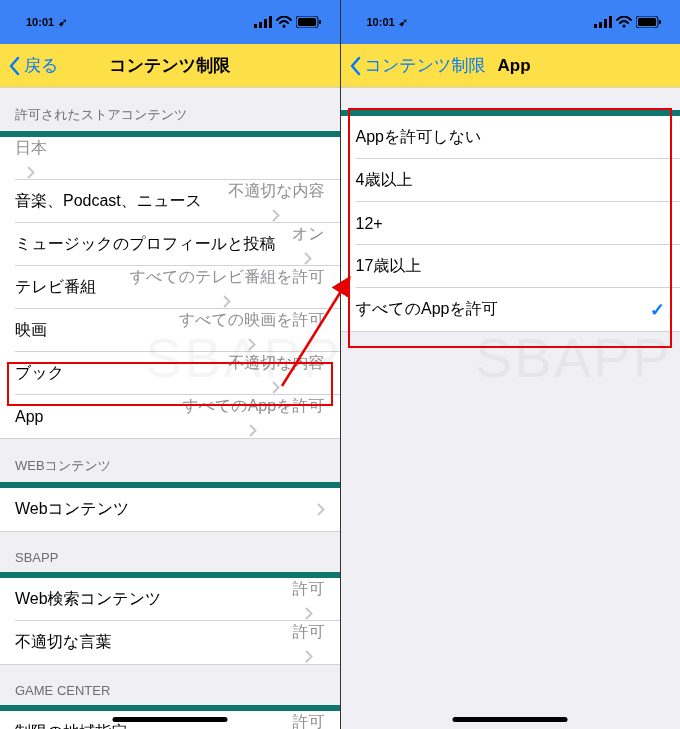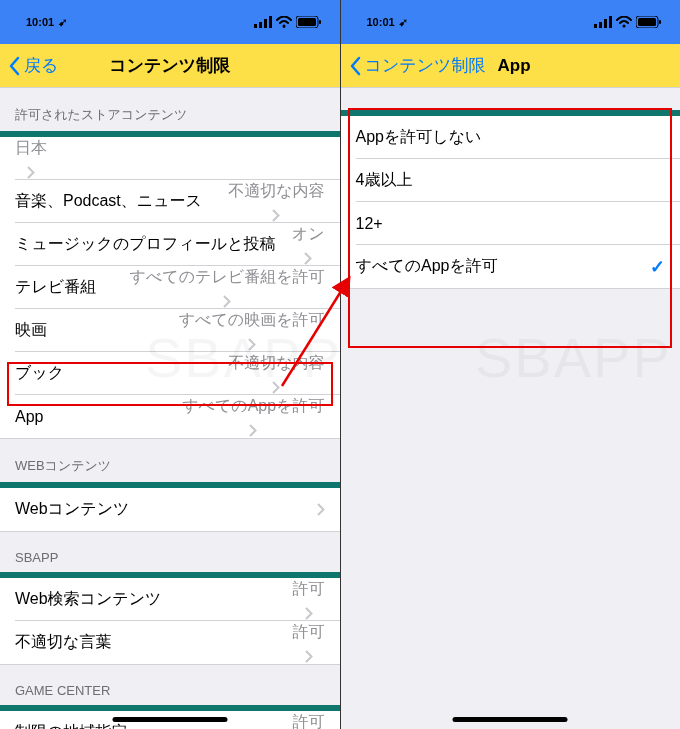--- a/index.html
+++ b/index.html
@@ -331,20 +331,23 @@
     <div style="height:22px"></div>
     <div class="list">
       <div class="row">
           <span class="row-label">Appを許可しない</span>
         </div>
       <div class="row">
           <span class="row-label">4歳以上</span>
         </div>
       <div class="row">
           <span class="row-label">12+</span>
+        </div>
+      <div class="row">
+          <span class="row-label">17歳以上</span>
         </div>
       <div class="row">
           <span class="row-label">すべてのAppを許可</span>
           <span class="checkmark">✓</span>
         </div>
     </div>
   </div>
   <div class="home-indicator"></div>
 </div>
 

